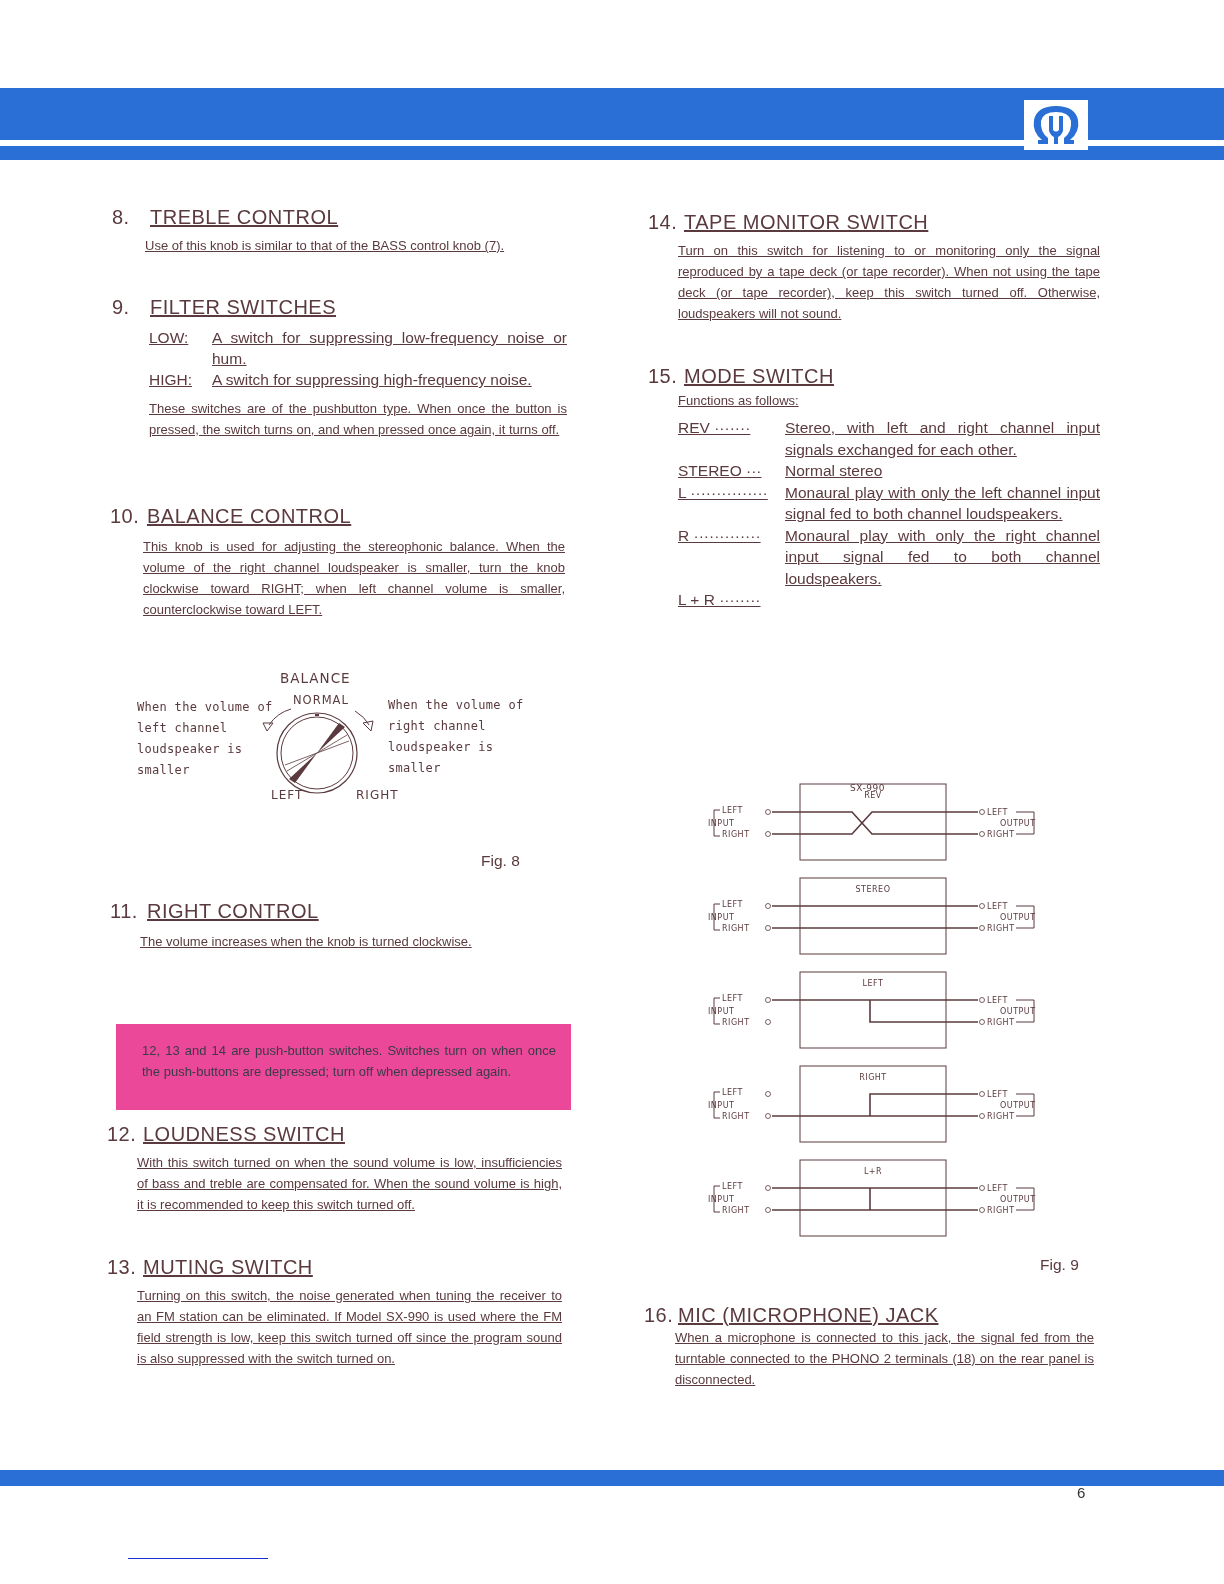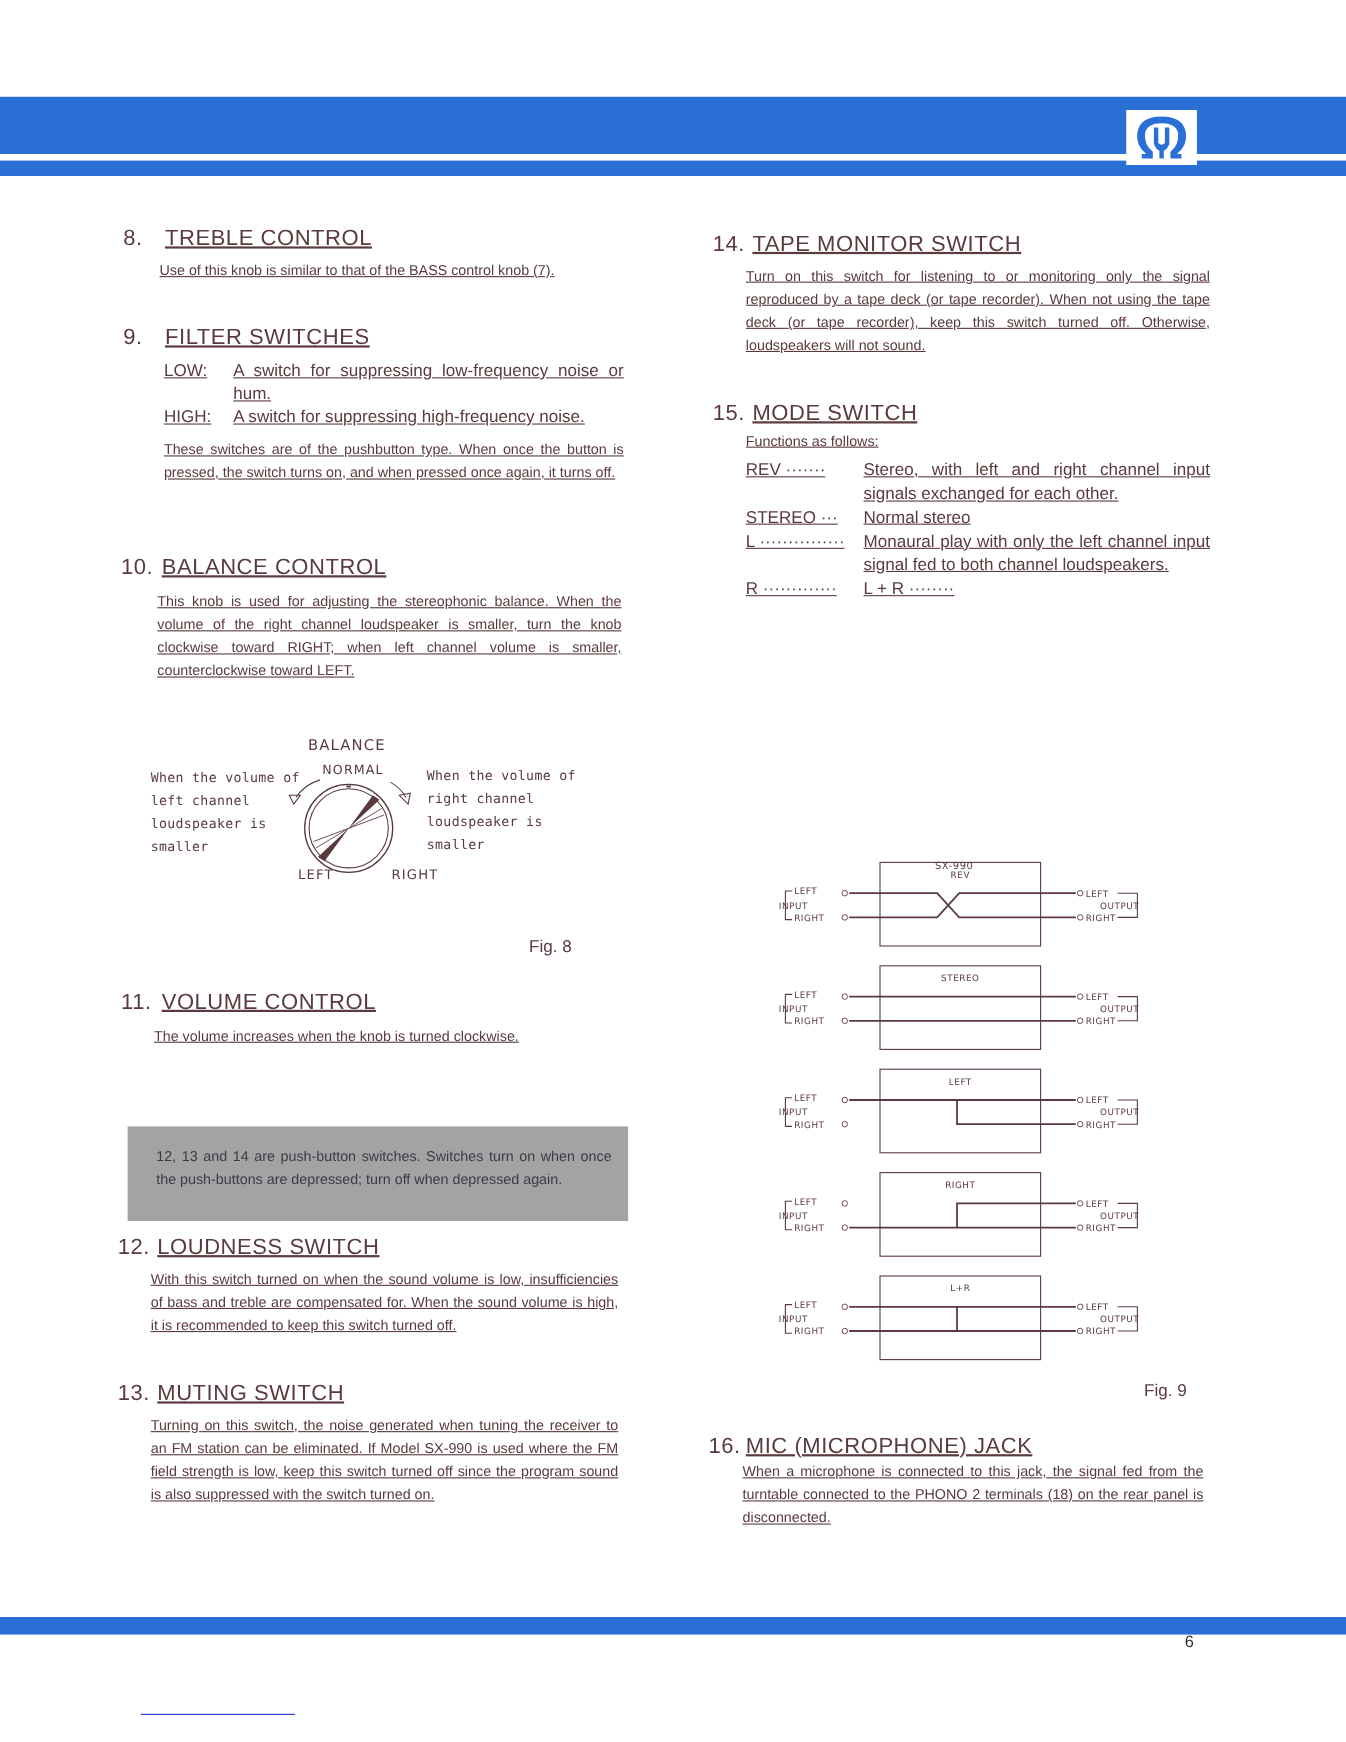--- a/index.html
+++ b/index.html
@@ -11,21 +11,21 @@
   h2{margin:0;font-size:20px;font-weight:normal;letter-spacing:0.5px;color:#5a3a3e;}
   h2 .num{display:inline-block;}
   p{margin:0;font-size:13px;line-height:21px;text-align:justify;}
   .sec{position:absolute;text-decoration:underline;}
   .body{padding-left:35px;margin-top:6px;}
   .deflist{display:grid;grid-template-columns:63px 1fr;font-size:15.5px;line-height:21px;}
   .deflist .t{padding-left:0}
   .deflist .d{text-align:justify;}
   .modelist{display:grid;grid-template-columns:107px 1fr;font-size:15.5px;line-height:21.5px;}
   .modelist .d{text-align:justify;}
-  .note{position:absolute;left:116px;top:1024px;width:455px;height:86px;background:#a3a3a3;}
+  .note{position:absolute;left:116px;top:1024px;width:455px;height:86px;background:#ec4899;}
   .note p{position:absolute;left:26px;top:16px;width:414px;color:#3b3b48;}
   .fig{position:absolute;font-size:15.5px;}
   .bal-label{position:absolute;font-family:"DejaVu Sans Mono",monospace;font-size:12px;line-height:21px;letter-spacing:0.3px;}
   .bal-title{position:absolute;font-family:"DejaVu Sans",sans-serif;font-size:13.5px;letter-spacing:1px;}
   .tiny{font-family:"DejaVu Sans",sans-serif;font-size:8px;letter-spacing:0.5px;fill:#5a3a3e;}
   .pagenum{position:absolute;left:1077px;top:1484px;font-size:15px;color:#333;}
   .underline{position:absolute;left:128px;top:1558px;width:140px;height:1px;background:#1a2ec9;}
 </style>
 </head>
 <body>
@@ -96,21 +96,21 @@
     <polygon points="62,48 40,78 34,74" fill="#5a3a3e"></polygon>
     <line x1="62" y1="48" x2="94" y2="36" stroke="#5a3a3e" stroke-width="0.8"></line>
     <line x1="62" y1="48" x2="30" y2="60" stroke="#5a3a3e" stroke-width="0.8"></line>
     <line x1="62" y1="48" x2="92" y2="30" stroke="#5a3a3e" stroke-width="0.8"></line>
     <line x1="62" y1="48" x2="32" y2="66" stroke="#5a3a3e" stroke-width="0.8"></line>
   </svg>
   <div class="fig" style="left:481px;top:852px;">Fig. 8</div>
 </div>
 
 <div class="sec" style="left:110px;top:900px;width:455px;">
-  <h2><span class="num" style="width:37px">11.</span><span>VOLUME CONTROL</span></h2>
+  <h2><span class="num" style="width:37px">11.</span><span>RIGHT CONTROL</span></h2>
   <div class="body" style="padding-left:30px;margin-top:8px">
     <p>The volume increases when the knob is turned clockwise.</p>
   </div>
 </div>
 
 <div class="note">
   <p>12, 13 and 14 are push-button switches. Switches turn on when once the push-buttons are depressed; turn off when depressed again.</p>
 </div>
 
 <div class="sec" style="left:107px;top:1123px;width:455px;">
@@ -139,20 +139,21 @@
   <div class="body" style="padding-left:30px;margin-top:2px">
     <p>Functions as follows:</p>
     <div class="modelist" style="margin-top:6px;">
       <span>REV ·······</span>
       <span class="d">Stereo, with left and right channel input signals exchanged for each other.</span>
       <span>STEREO ···</span>
       <span class="d">Normal stereo</span>
       <span>L ···············</span>
       <span class="d">Monaural play with only the left channel input signal fed to both channel loudspeakers.</span>
       <span>R ·············</span>
+      <span class="d">Monaural play with only the right channel input signal fed to both channel loudspeakers.</span>
       <span>L + R ········</span>
     </div>
   </div>
 </div>
 
 <div class="fig" style="left:850px;top:783px;font-family:'DejaVu Sans',sans-serif;font-size:9px;letter-spacing:0.5px;">SX-990</div>
 <svg id="mode-svg" style="position:absolute;left:690px;top:770px;" width="380" height="480" viewBox="0 0 380 480">
     <rect x="110" y="14" width="146" height="76" fill="none" stroke="#5a3a3e" stroke-width="1"></rect>
     <text x="183" y="28" text-anchor="middle" class="tiny">REV</text>
     <path d="M30 40 L24 40 L24 66 L30 66" fill="none" stroke="#5a3a3e" stroke-width="1"></path>

